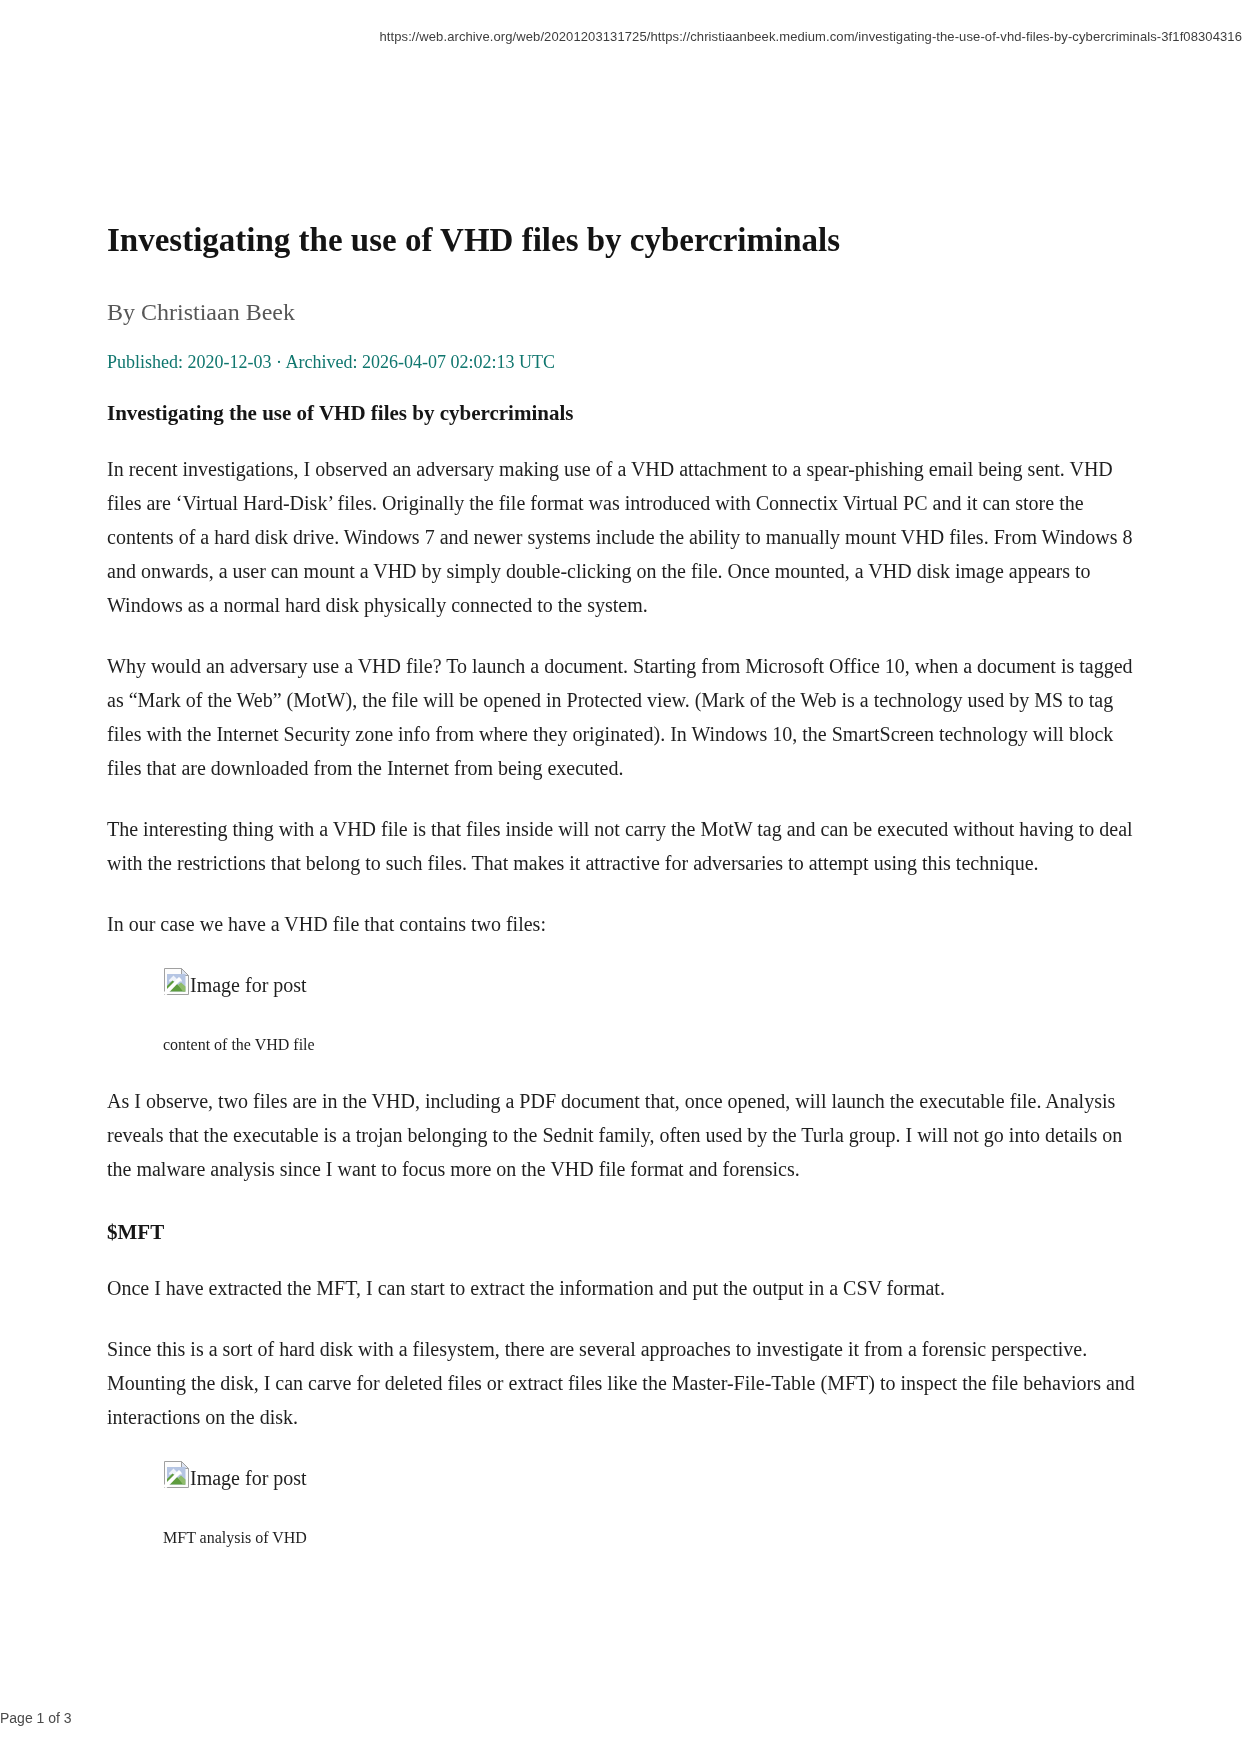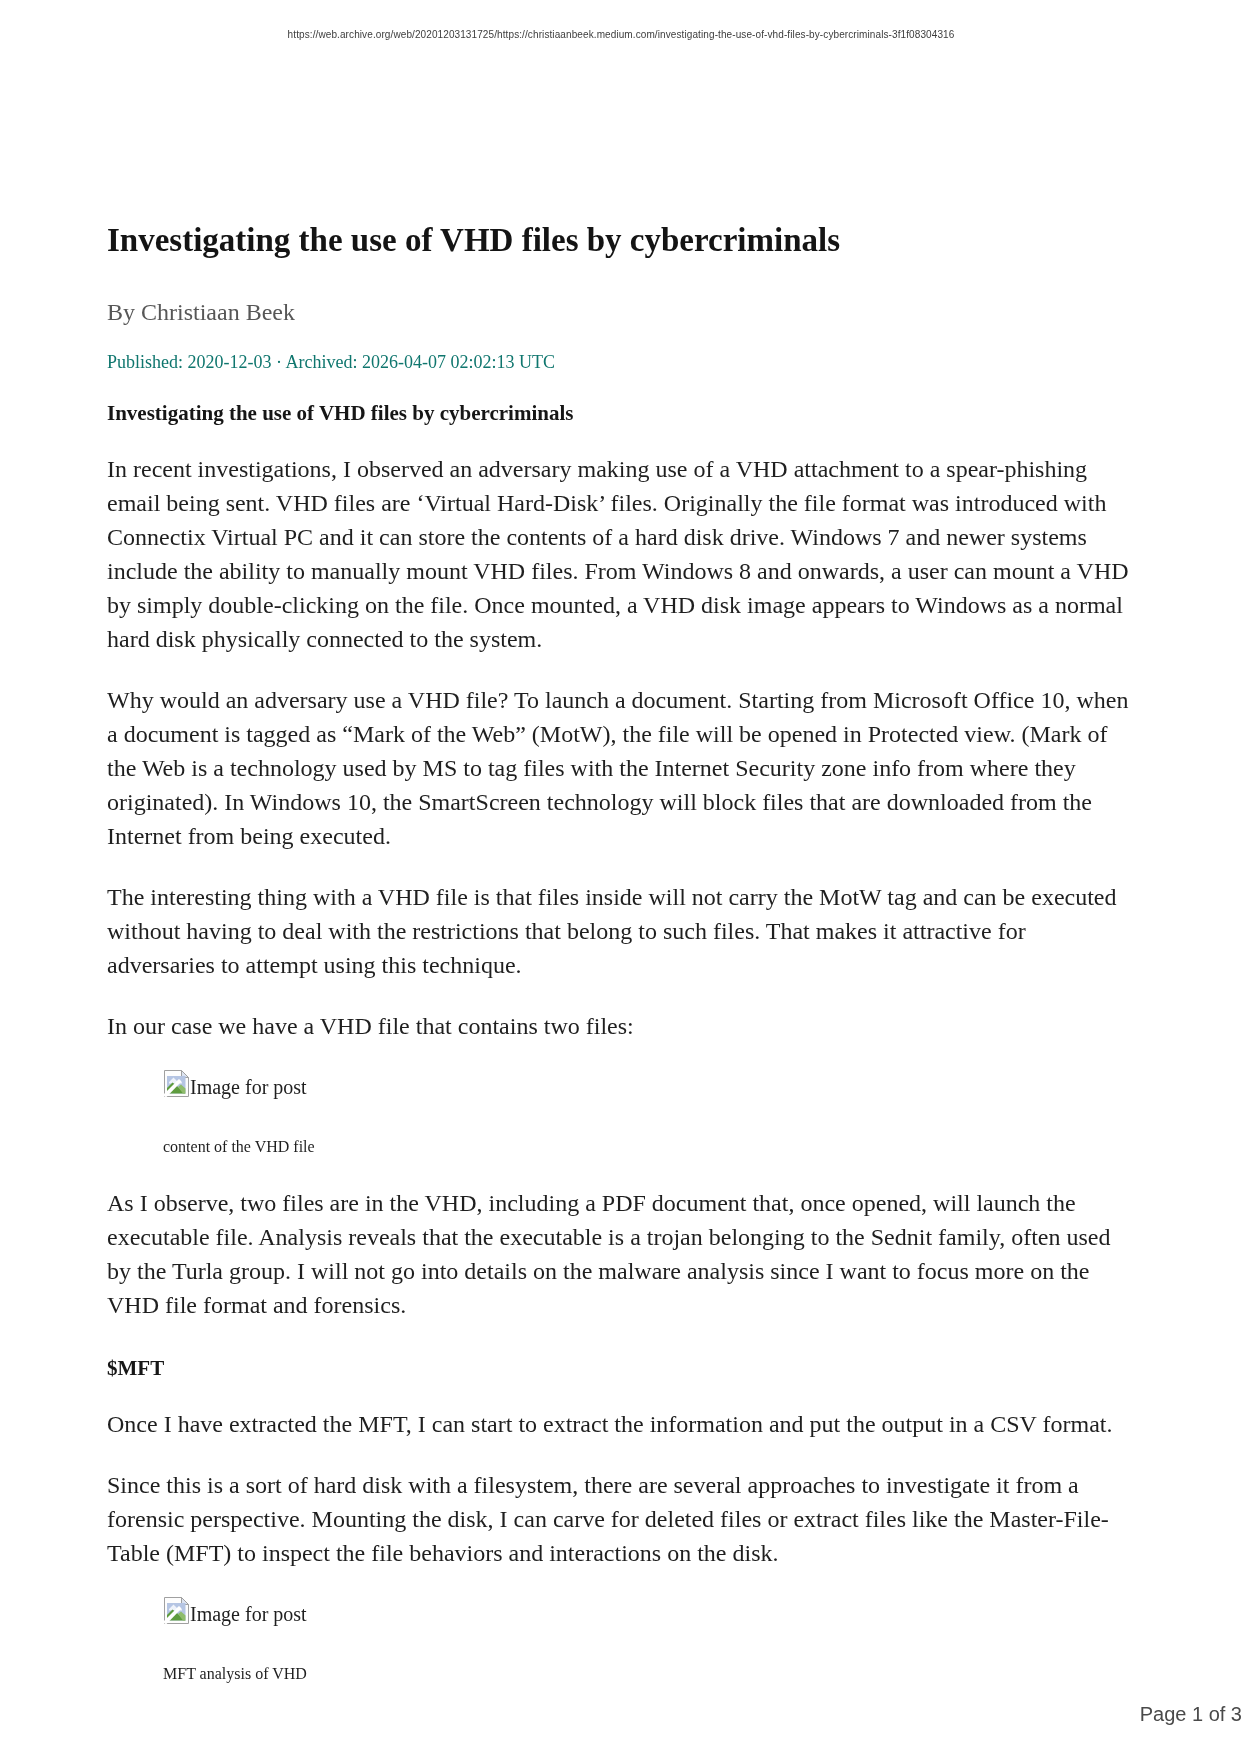--- a/index.html
+++ b/index.html
@@ -6,23 +6,23 @@
   body {
     width: 1242px; height: 1756px;
     background: #ffffff;
     position: relative;
     font-family: "Liberation Serif", serif;
     color: #1e1e1e;
     -webkit-font-smoothing: antialiased;
   }
   .page-url {
     position: absolute; top: 29px; left: 0; right: 0;
-    text-align: center;
+    text-align: right;
     font-family: "Liberation Sans", sans-serif;
-    font-size: 10px;
+    font-size: 13px;
     color: #3d3d3d;
     letter-spacing: 0.1px;
     white-space: nowrap;
   }
   article.doc {
     position: absolute; top: 12px; left: 107px; width: 1028px;
   }
   h1.title {
     margin: 209px 0 0 0;
     font-size: 33px; line-height: 38px;
@@ -46,44 +46,44 @@
     color: #161616;
   }
   h3.mft {
     margin: 34px 0 0 0;
     font-size: 21px; line-height: 24px;
     font-weight: bold;
     color: #161616;
   }
   p.body-par {
     margin: 27px 0 0 0;
-    font-size: 24px; line-height: 34px;
+    font-size: 20px; line-height: 34px;
     color: #1f1f1f;
     text-align: left;
   }
   figure.post-figure {
     margin: 26px 0 0 56px;
     padding: 0;
   }
   .img-placeholder {
     display: flex; align-items: center;
     font-size: 20px; line-height: 28px;
     color: #1f1f1f;
   }
   .img-placeholder .broken-img { flex: 0 0 auto; display: block; }
   figcaption.fig-caption {
     margin-top: 30px;
     font-size: 16px; line-height: 24px;
     color: #1f1f1f;
   }
   .page-footer {
     position: absolute; bottom: 30px; left: 0; right: 0;
-    text-align: right;
+    text-align: left;
     font-family: "Liberation Sans", sans-serif;
-    font-size: 20px;
+    font-size: 14px;
     color: #4a4a4a;
   }
 </style>
 </head>
 <body>
 
 <div class="page-url">https://web.archive.org/web/20201203131725/https://christiaanbeek.medium.com/investigating-the-use-of-vhd-files-by-cybercriminals-3f1f08304316</div>
 
 <article class="doc">
 

